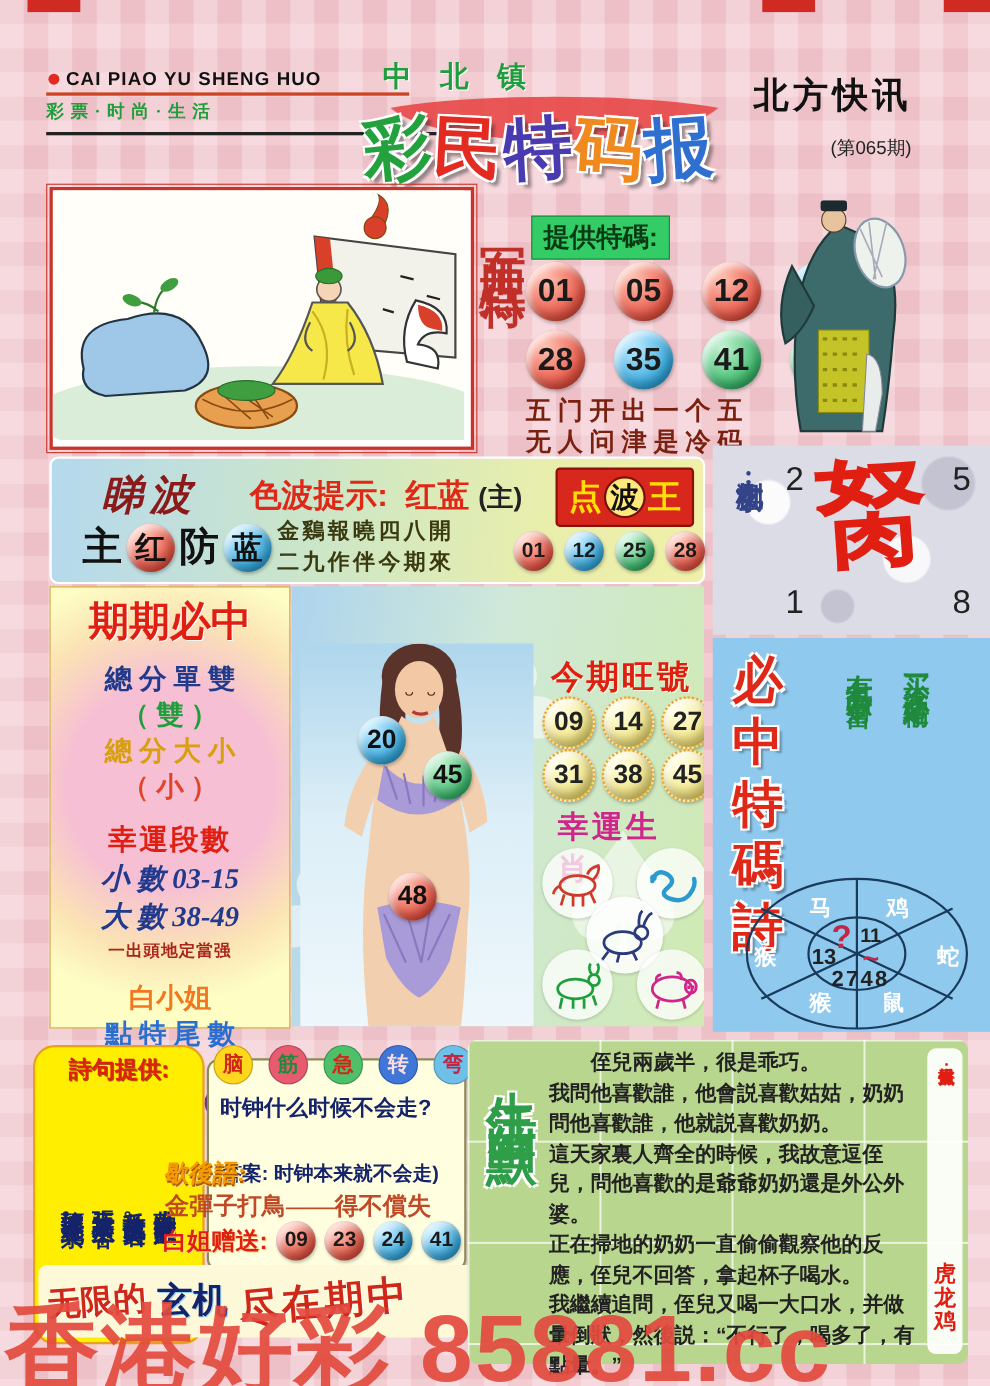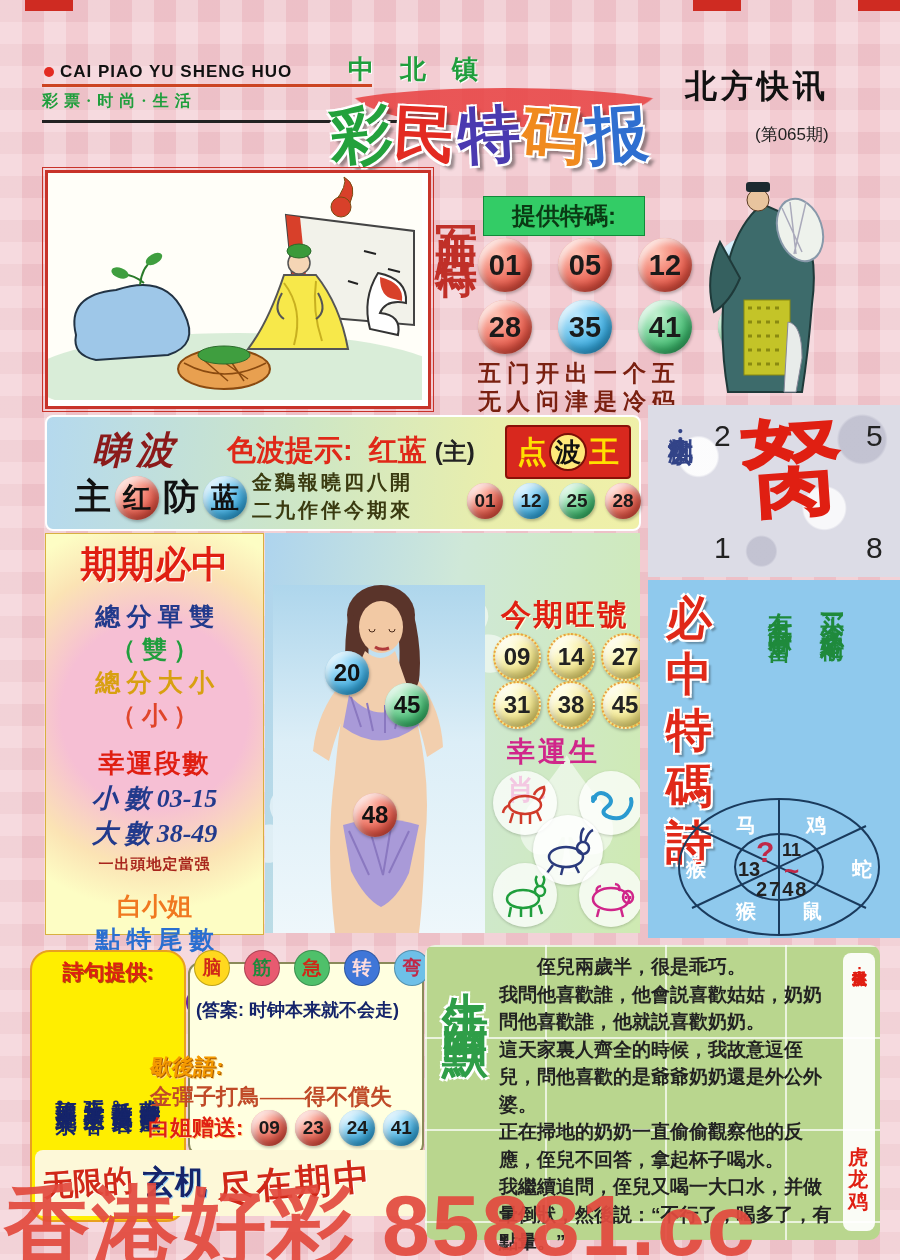--- a/index.html
+++ b/index.html
@@ -117,21 +117,21 @@
       <path d="M234,120 q-10,18 2,26 M270,120 q10,18 -2,26" stroke="#555" stroke-width="2" fill="none"></path>
 
       <ellipse cx="176" cy="196" rx="46" ry="20" fill="#e8a050" stroke="#8a4a10" stroke-width="2"></ellipse>
       <path d="M136,190 q40,22 82,0 M150,182 l30,26 M176,178 l20,30 M160,178 l40,28" stroke="#8a4a10" stroke-width="1.5" fill="none"></path>
       <ellipse cx="176" cy="182" rx="26" ry="9" fill="#3f9e3f" stroke="#2a6a2a"></ellipse>
     </svg>
   </div>
 
   <div class="abs vtext serif" style="left:428px;top:192px;height:210px;font-size:42px;font-weight:bold;color:#c03028;letter-spacing:10px;">军师点特</div>
 
-  <div class="abs" style="left:483px;top:196px;background:#33cc66;border:1px solid #118a3a;padding:3px 28px;font-size:24px;font-weight:bold;color:#0a3a14;">提供特碼:</div>
+  <div class="abs" style="left:483px;top:196px;background:#33cc66;border:1px solid #118a3a;padding:3px 10px;font-size:24px;font-weight:bold;color:#0a3a14;">提供特碼:</div>
 
   <div class="abs row" style="left:478px;top:238px;gap:26px;">
     <div class="ball b52 red">01</div>
     <div class="ball b52 red">05</div>
     <div class="ball b52 red">12</div>
     <div class="ball b52 blue">24</div>
   </div>
   <div class="abs row" style="left:478px;top:300px;gap:26px;">
     <div class="ball b52 red">28</div>
     <div class="ball b52 blue">35</div>
@@ -341,20 +341,21 @@
   </div>
 
   <div class="abs" style="left:188px;top:962px;width:232px;height:190px;background:#ffffe0;border:2px solid #8a8a5a;border-radius:12px;">
     <div class="abs row" style="left:4px;top:-14px;gap:14px;">
       <span class="badge" style="background:#ffd81e;color:#d02818;">脑</span>
       <span class="badge" style="background:#e85a70;color:#1f8a3c;">筋</span>
       <span class="badge" style="background:#4fc06a;color:#d02818;">急</span>
       <span class="badge" style="background:#3f76d8;color:#ffdddd;">转</span>
       <span class="badge" style="background:#6ec0e8;color:#c02848;">弯</span>
     </div>
+    <div style="font-size:20px;font-weight:bold;color:#15246a;margin:30px 0 0 10px;">时钟什么时候不会走?</div>
     <div style="font-size:18px;font-weight:bold;color:#15246a;margin:34px 0 0 6px;">(答案: 时钟本来就不会走)</div>
   </div>
   <div class="abs" style="left:150px;top:1052px;font-size:22px;font-weight:bold;color:#f59a00;text-shadow:1px 1px 0 #a85a00,2px 2px 0 #ffd880;transform:skewX(-8deg);">歇後語:</div>
   <div class="abs serif" style="left:150px;top:1082px;font-size:22px;font-weight:bold;color:#c04a28;">金彈子打鳥——得不償失</div>
   <div class="abs row" style="left:148px;top:1110px;gap:8px;">
     <span style="font-size:22px;font-weight:bold;color:#e01f12;text-shadow:1px 1px 0 #ffd880;">白姐赠送:</span>
     <div class="ball b34 red">09</div>
     <div class="ball b34 red">23</div>
     <div class="ball b34 blue">24</div>
     <div class="ball b34 blue">41</div>

